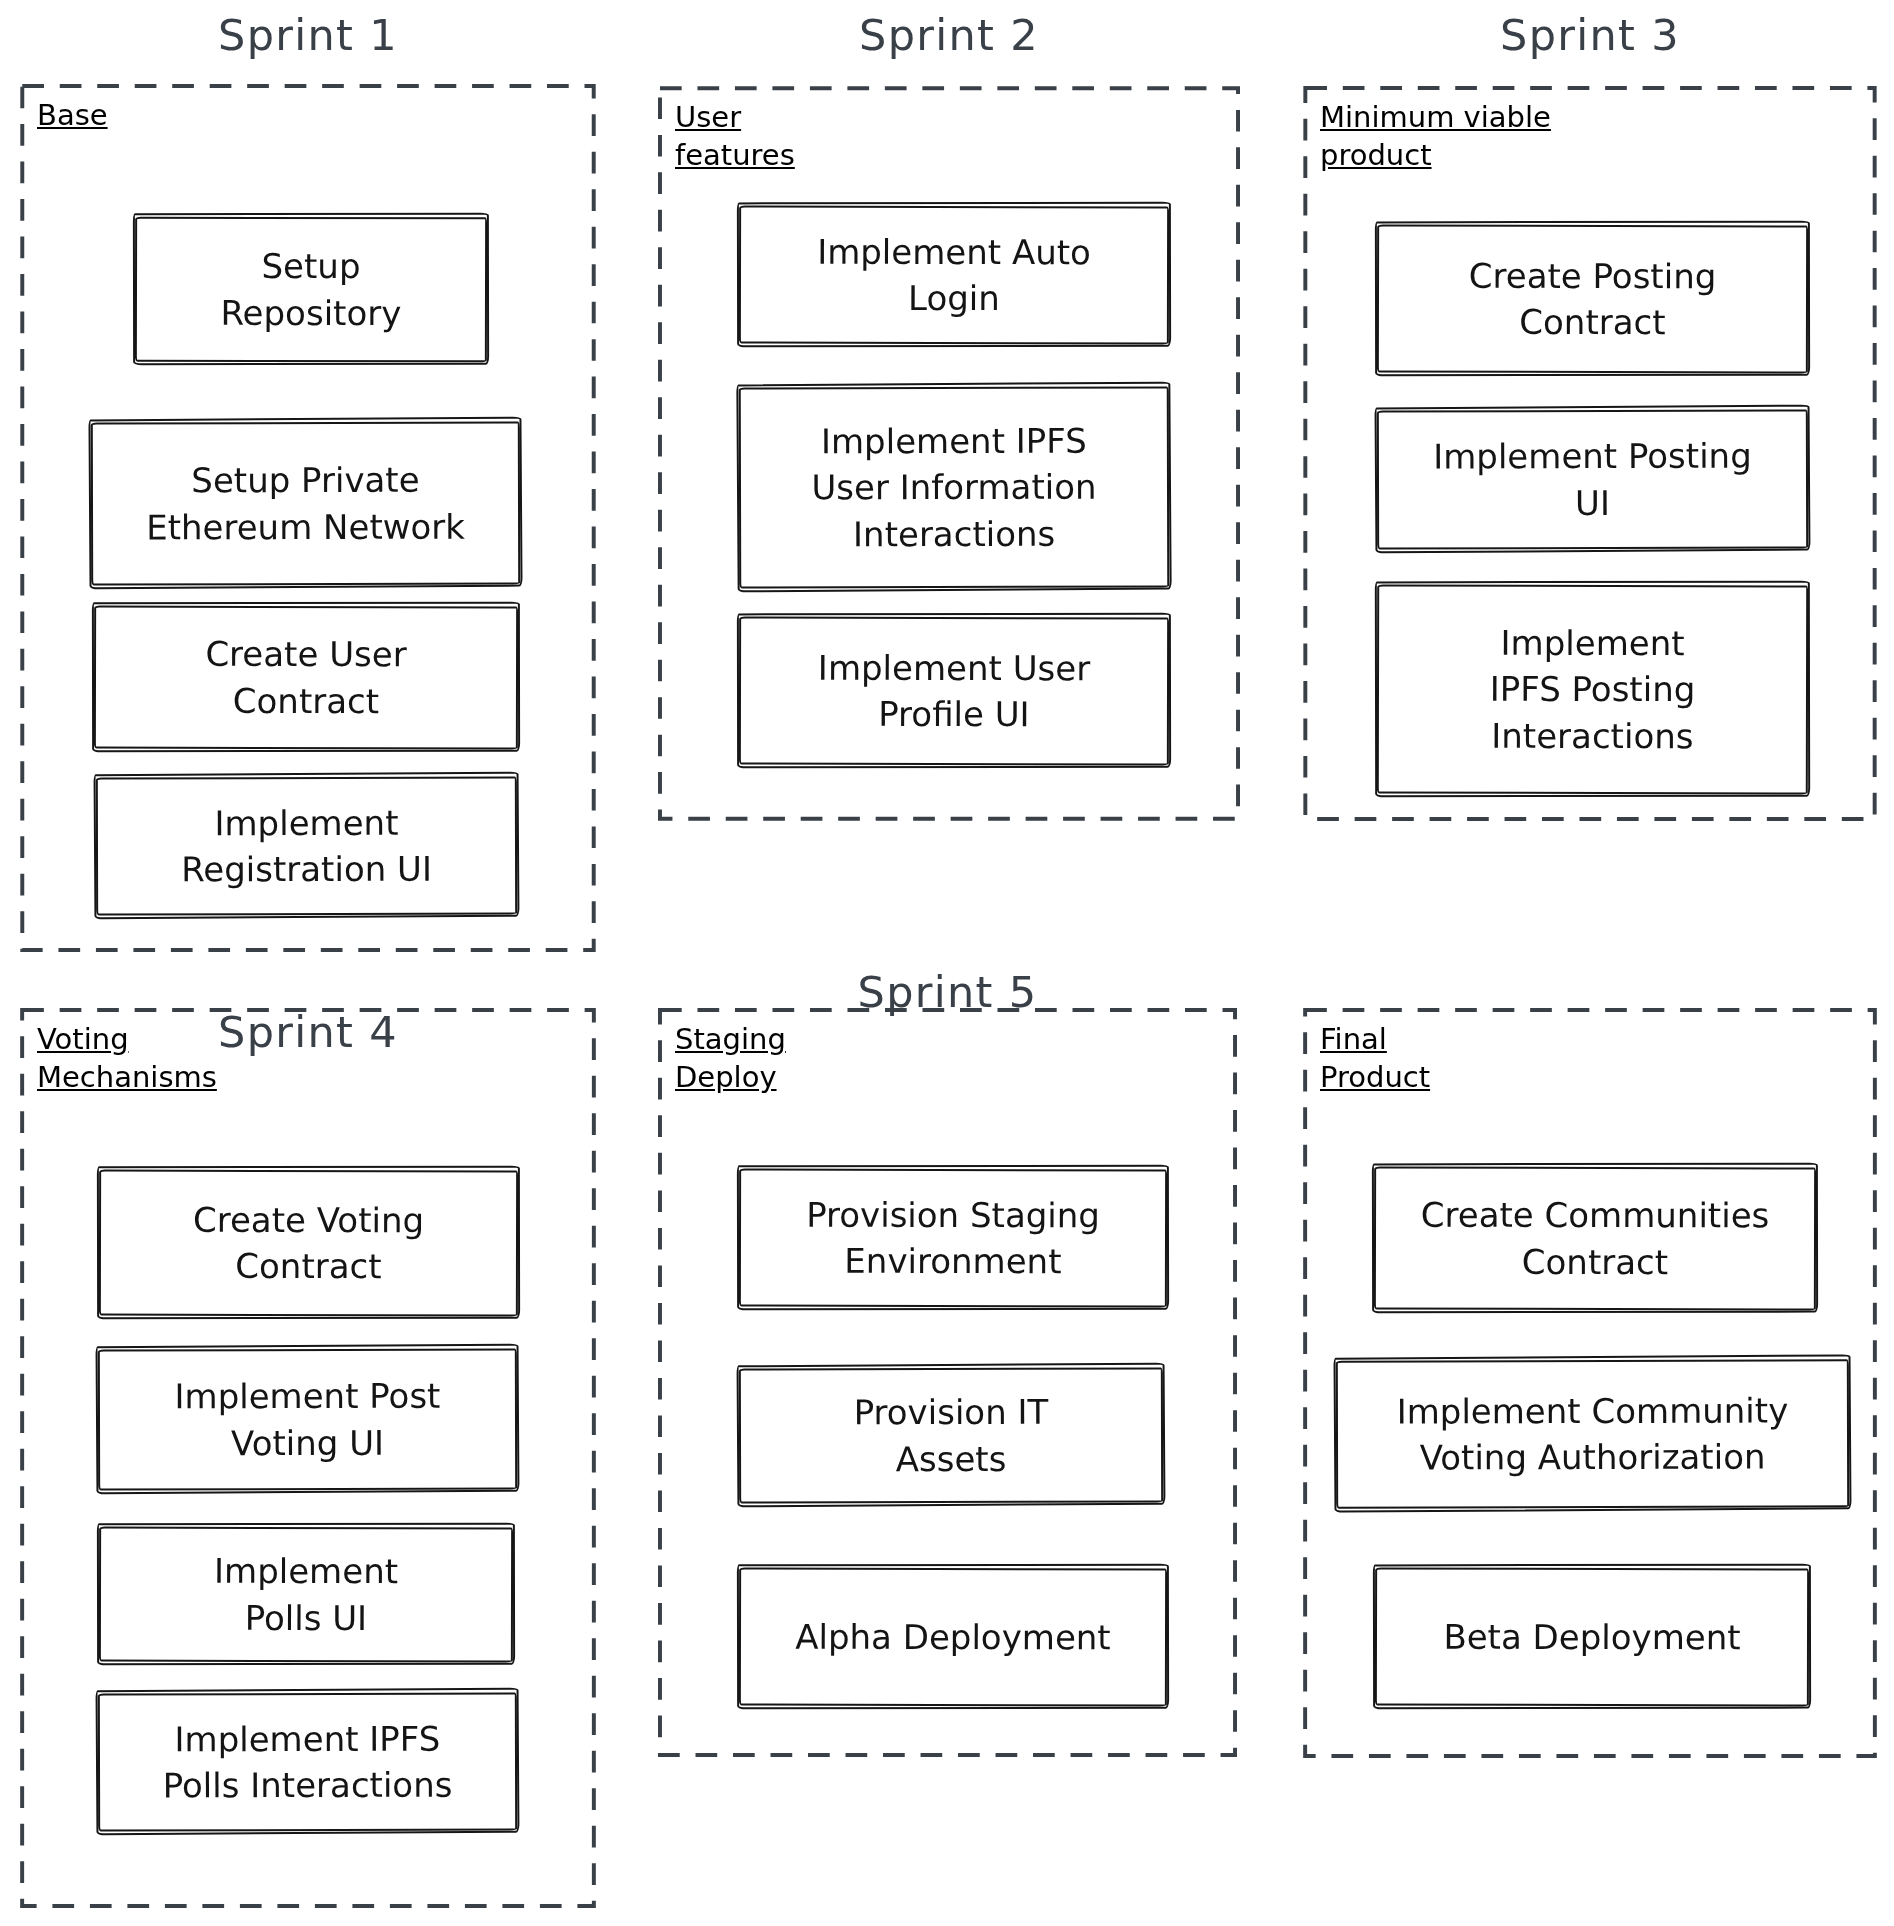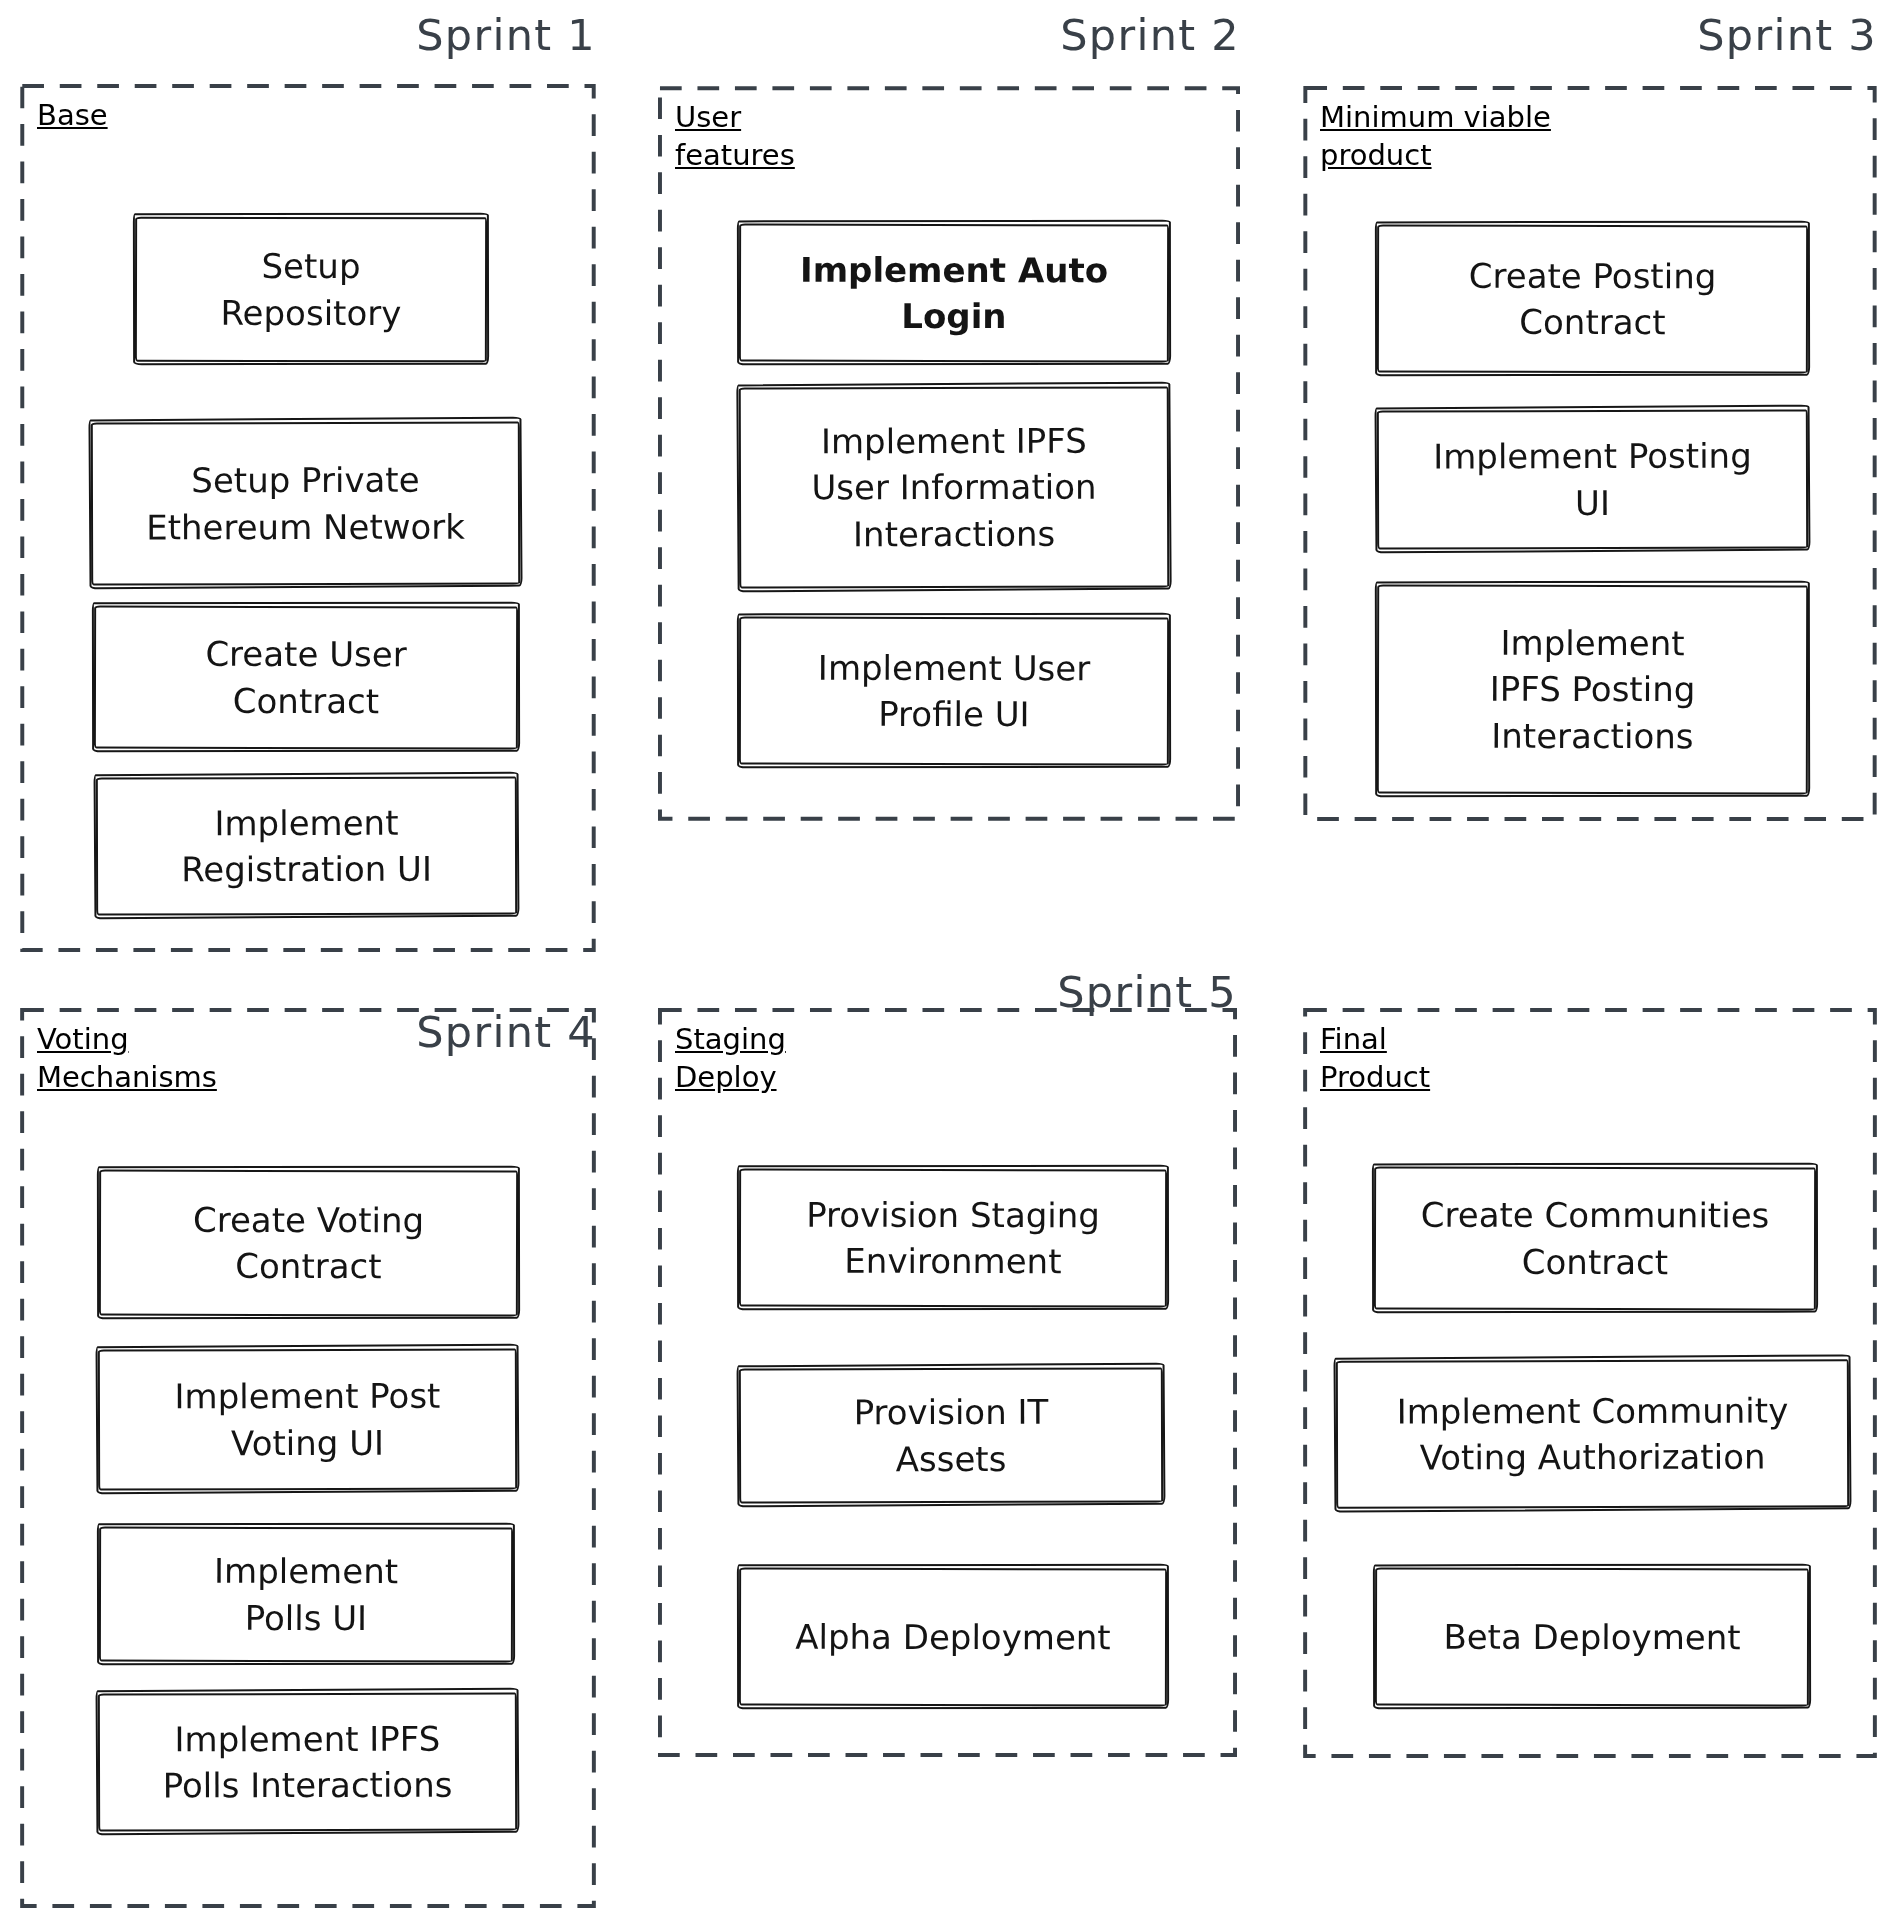--- a/index.html
+++ b/index.html
@@ -17,21 +17,21 @@
   .page {
     position: absolute;
     left: 0; top: 0;
     width: 1895px;
     height: 1926px;
     overflow: hidden;
     background: #ffffff;
   }
   .sprint-title {
     position: absolute;
-    text-align: right;
+    text-align: center;
     font-size: 43px;
     line-height: 1.15;
     color: #394048;
     letter-spacing: 1.3px;
     white-space: pre-line;
   }
   .sprint {
     position: absolute;
   }
   .sprint > svg.dash-frame {
@@ -104,21 +104,21 @@
     <div class="task" style="left:76px; top:693px; width:421px; height:138px;">Implement
 Registration UI</div>
   </div>
 
   <div class="sprint" style="left:658px; top:86px; width:582px; height:735px;">
     <svg class="dash-frame" width="582" height="735" viewBox="0 0 885 1117" xmlns="http://www.w3.org/2000/svg">
       <rect x="3" y="3" width="879" height="1111" fill="none" stroke="#394048" stroke-width="6" stroke-dasharray="33 24"></rect>
     </svg>
     <div class="zone-label">User
 features</div>
-    <div class="task" style="left:81px; top:138px; width:430px; height:138px;font-weight:bold;">Implement Auto
+    <div class="task" style="left:81px; top:120px; width:430px; height:138px;">Implement Auto
 Login</div>
     <div class="task" style="left:81px; top:301px; width:430px; height:201px;">Implement IPFS
 User Information
 Interactions</div>
     <div class="task" style="left:81px; top:531px; width:430px; height:148px;">Implement User
 Profile UI</div>
   </div>
 
   <div class="sprint" style="left:1303px; top:86px; width:574px; height:735px;">
     <svg class="dash-frame" width="574" height="735" viewBox="0 0 872 1118" xmlns="http://www.w3.org/2000/svg">

